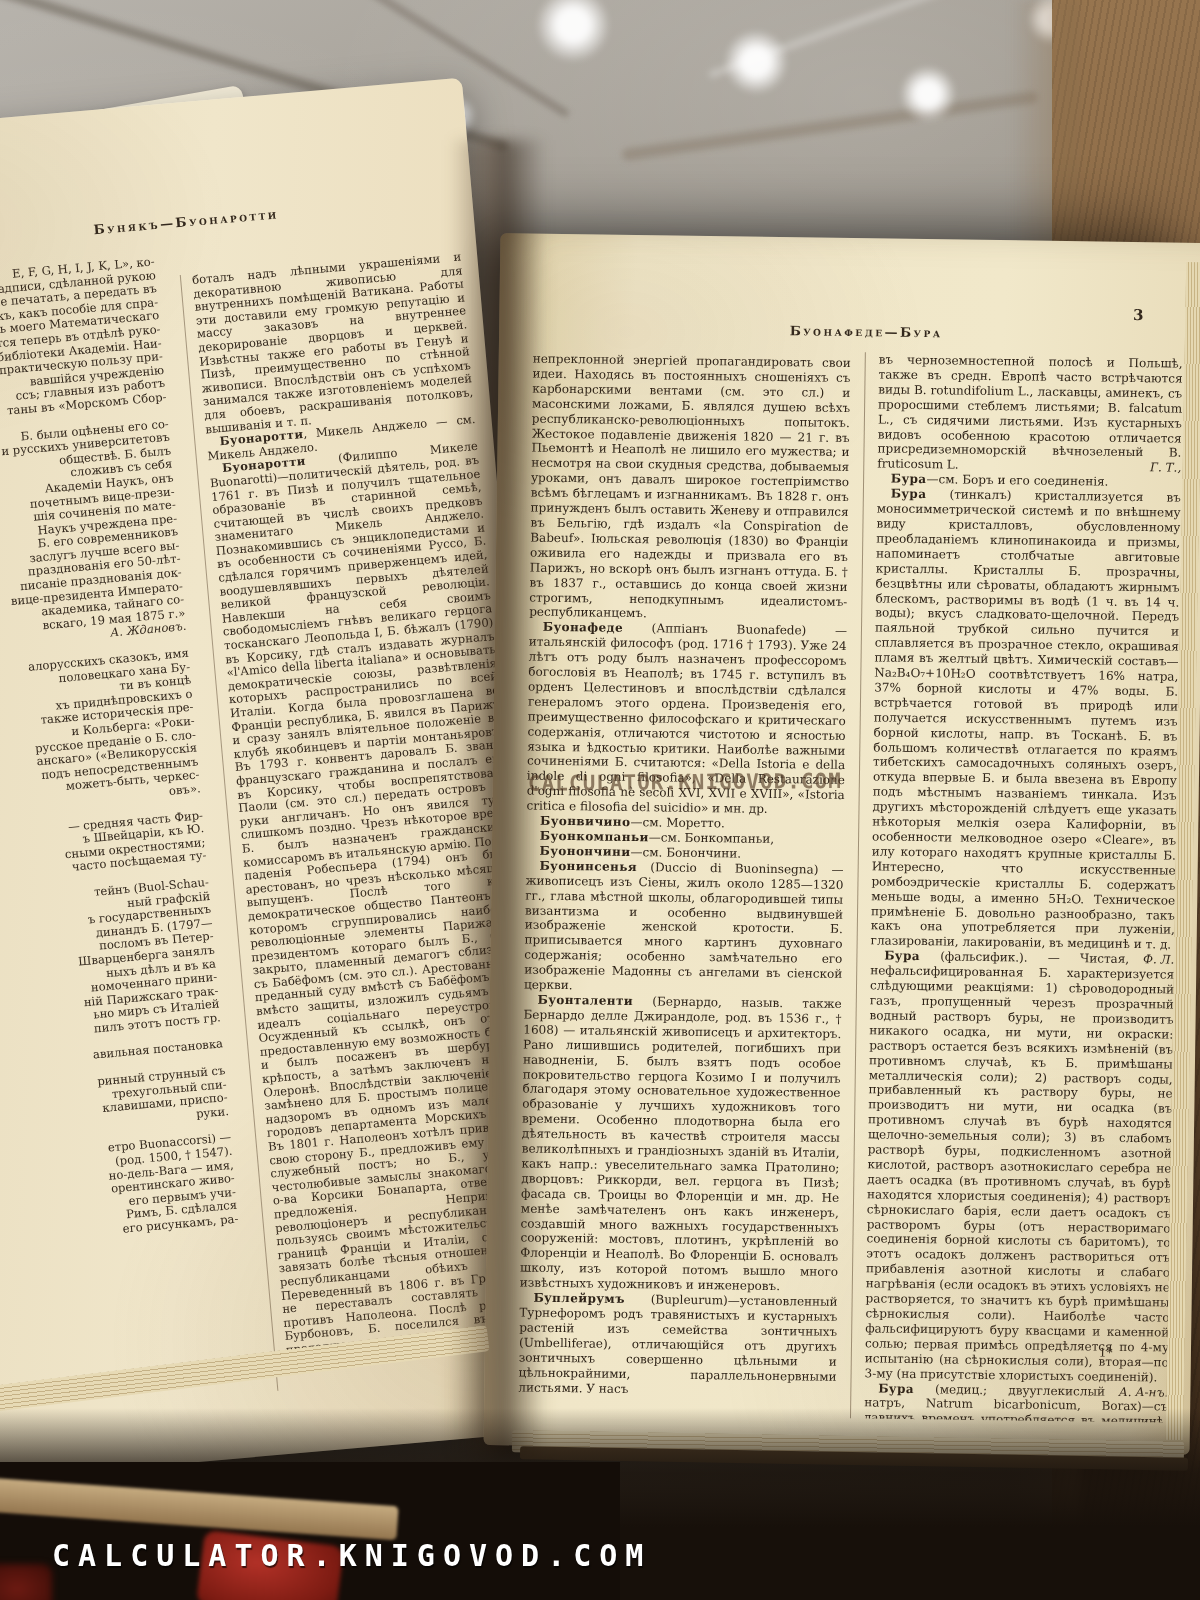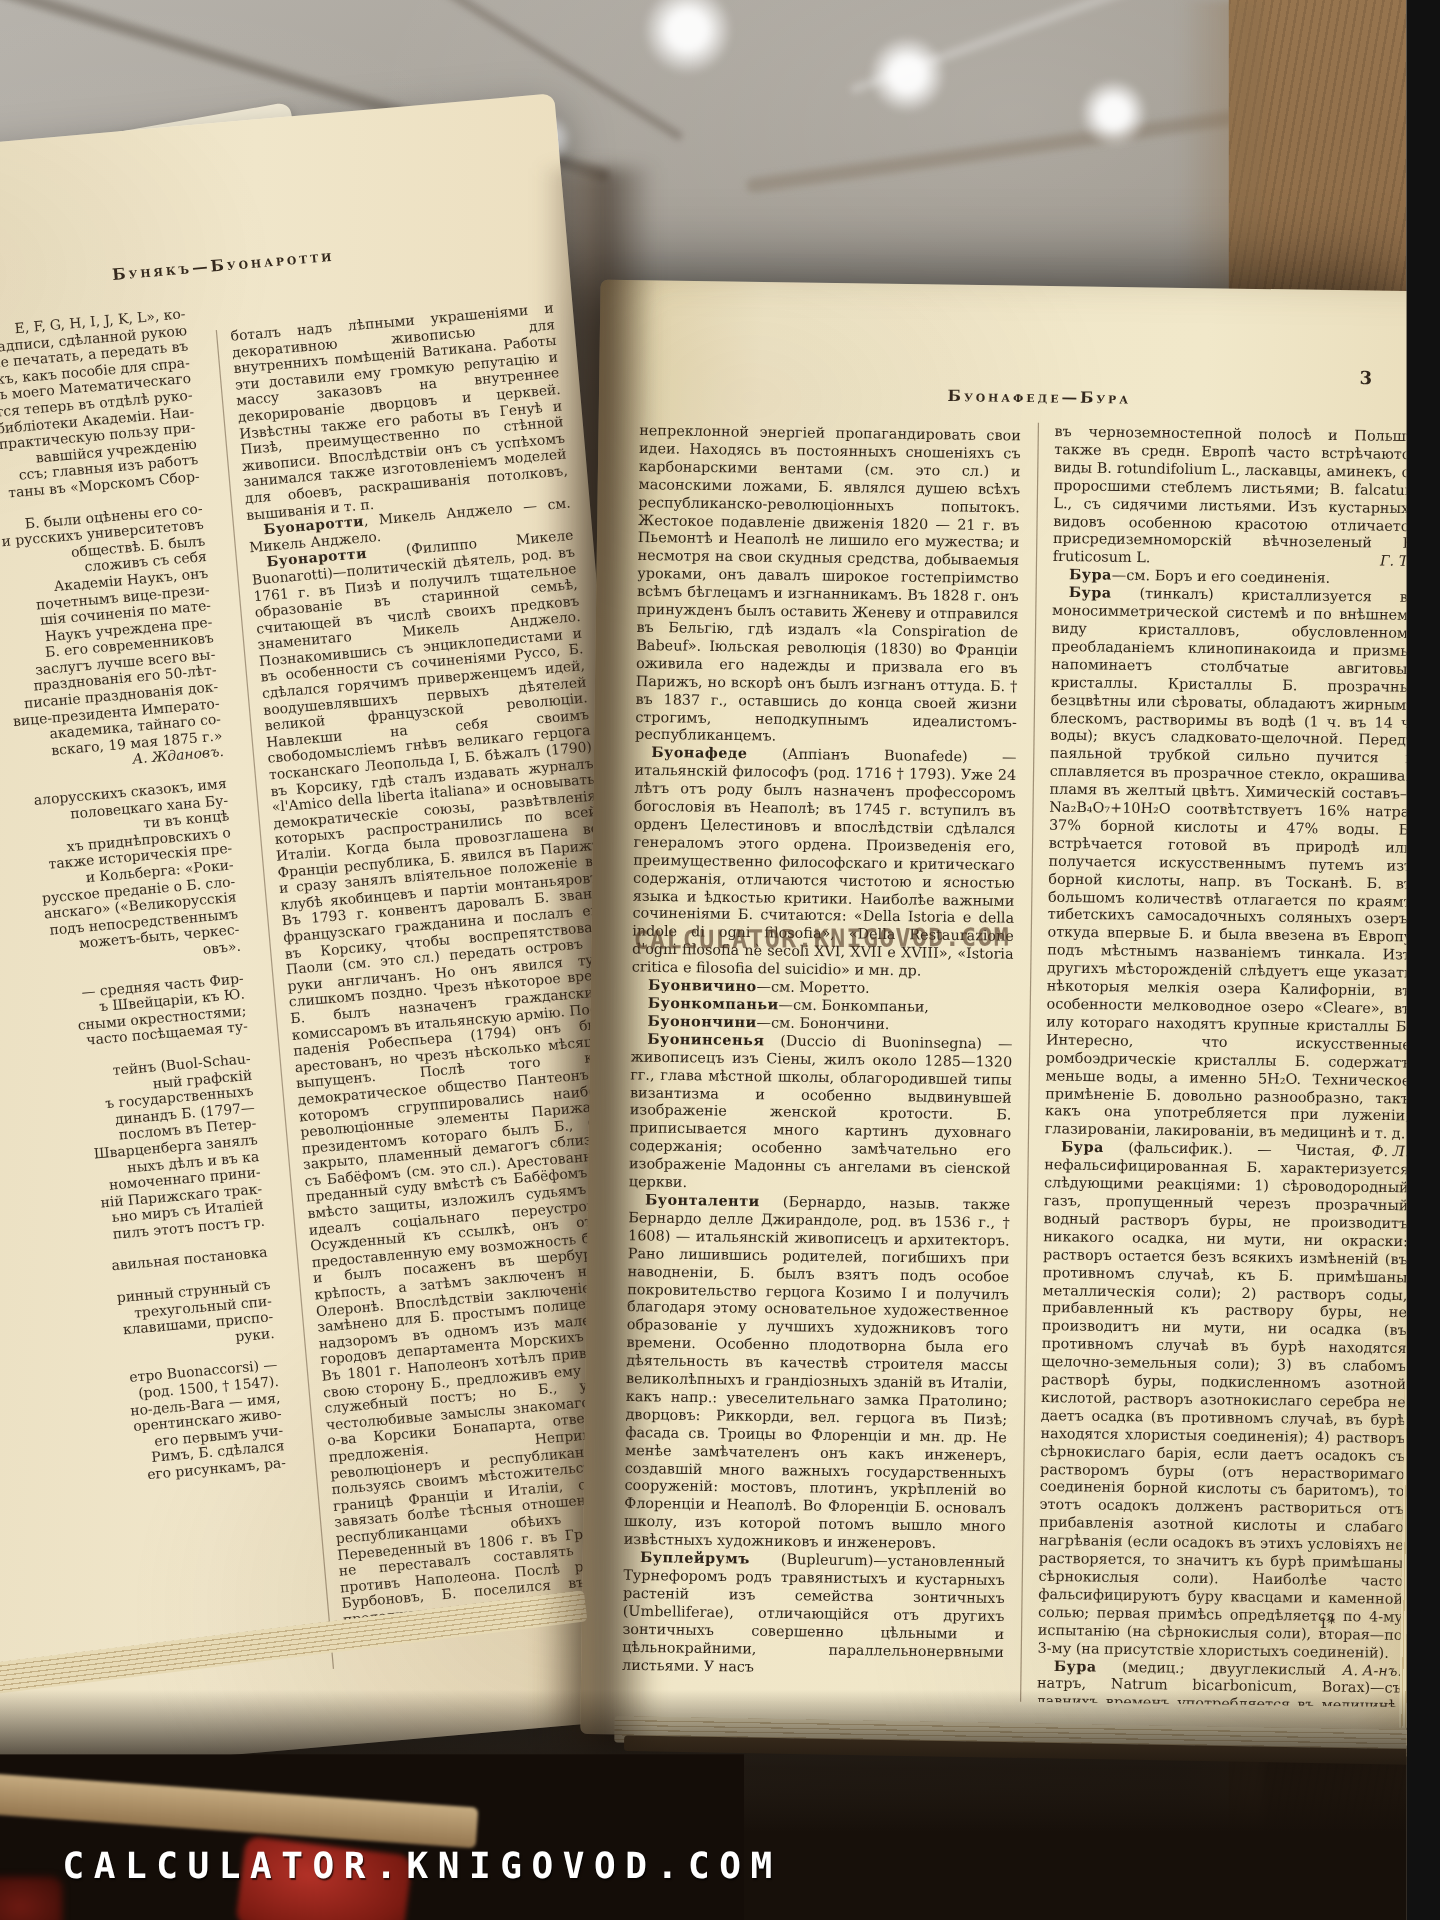--- a/index.html
+++ b/index.html
@@ -1,17 +1,17 @@
 <!DOCTYPE html>
 <html><head>
 <meta charset="utf-8">
 <style>
   html,body{margin:0;padding:0;background:#111;}
   .scene{position:relative;width:1172px;height:1600px;overflow:hidden;
-    font-family:"DejaVu Serif",serif;background:#8d887f;}
+    font-family:"DejaVu Serif",serif;background:#8d887f;padding-left:28px;}
   .abs{position:absolute;}
 
   
   .bg-base{inset:0;background:
     radial-gradient(900px 520px at 72% 6%, rgba(255,255,255,.16), transparent 60%),
     radial-gradient(700px 500px at 10% 18%, rgba(255,255,255,.08), transparent 60%),
     linear-gradient(155deg,#b7b3ac 0%,#9d978d 26%,#8a8377 52%,#6f6658 76%,#473d30 100%);}
   .vein{position:absolute;border-radius:8px;filter:blur(3px);}
   .vein1{left:-40px;top:60px;width:560px;height:10px;background:rgba(74,64,53,.4);transform:rotate(17deg);}
   .vein2{left:180px;top:0px;width:420px;height:7px;background:rgba(70,60,48,.32);transform:rotate(32deg);}

